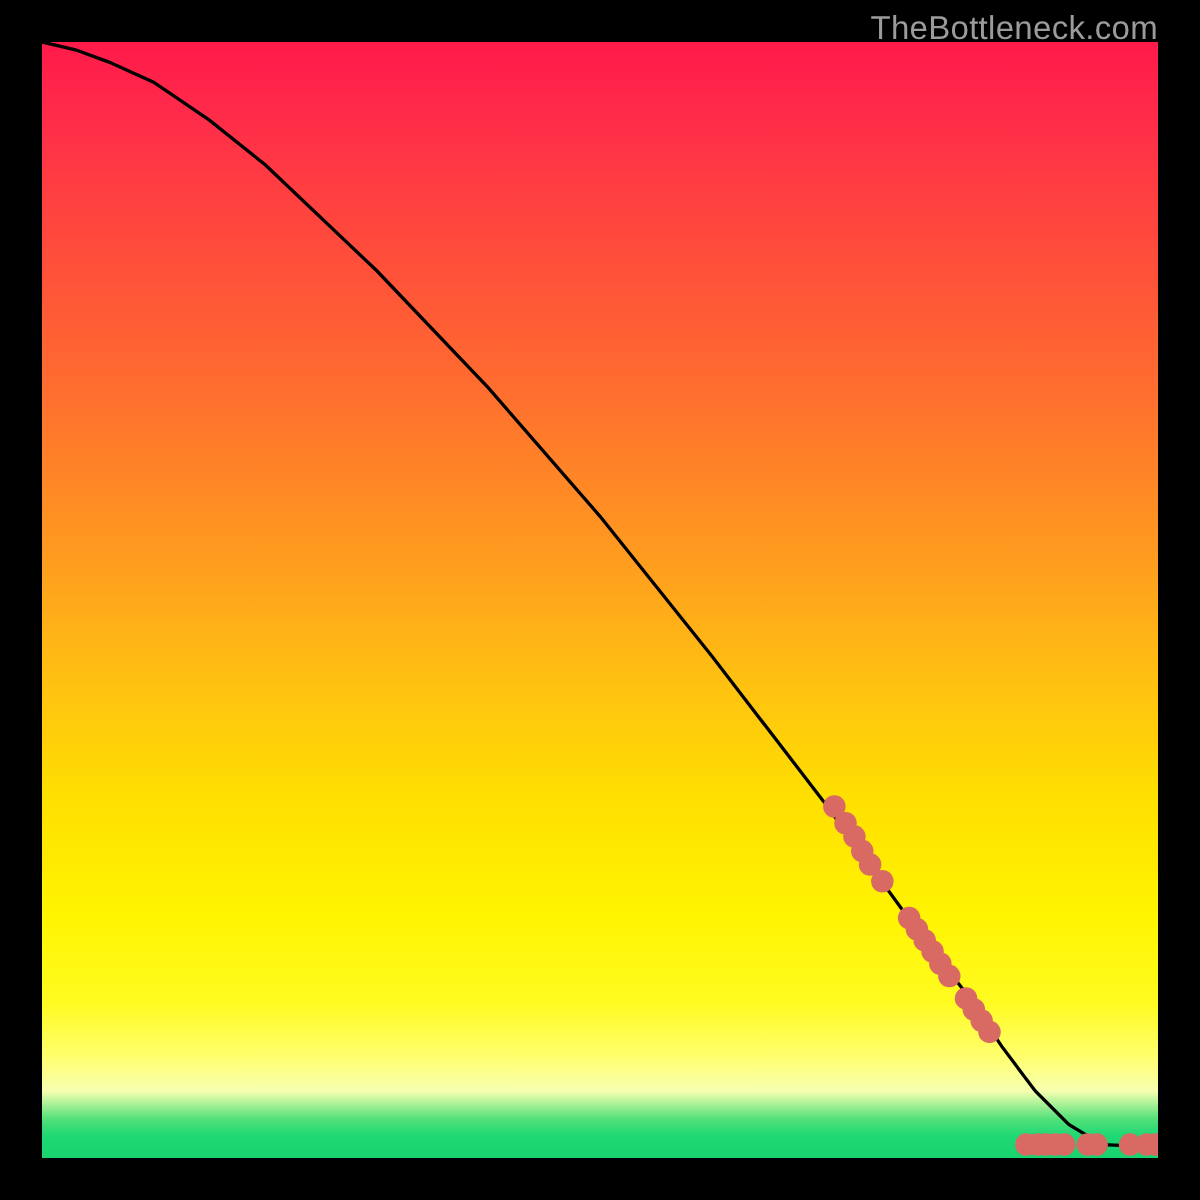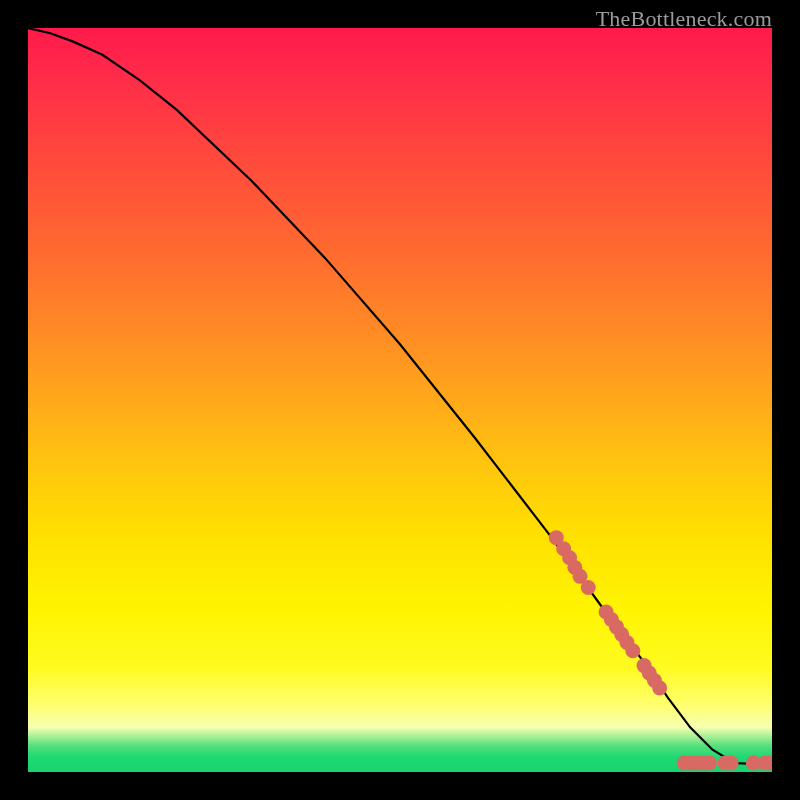--- a/index.html
+++ b/index.html
@@ -49,21 +49,20 @@
     height: 744px;
   }
   .attrib {
     position: absolute;
     top: 6px;
     right: 28px;
     color: #9b9b9b;
     font-size: 22px;
     letter-spacing: 0.2px;
     user-select: none;
-    font-family: Liberation Serif, serif;
   }
 </style>
 </head>
 <body>
 
 <div class="wrap">
   <div class="plot">
     <svg class="svg-layer" viewBox="0 0 744 744" preserveAspectRatio="none">
       <path id="curve-path" d="M0.00 0.00 L22.32 5.21 L44.64 13.39 L74.40 26.78 L111.60 52.08 L148.80 81.84 L223.20 152.52 L297.60 230.64 L372.00 316.20 L446.40 409.20 L520.80 505.92 L580.32 587.76 L617.52 636.12 L639.84 669.60 L662.16 699.36 L684.48 721.68 L706.80 735.07 L744.00 736.56" fill="none" stroke="#000000" stroke-width="2.2"></path>
       <g id="dots-group">

